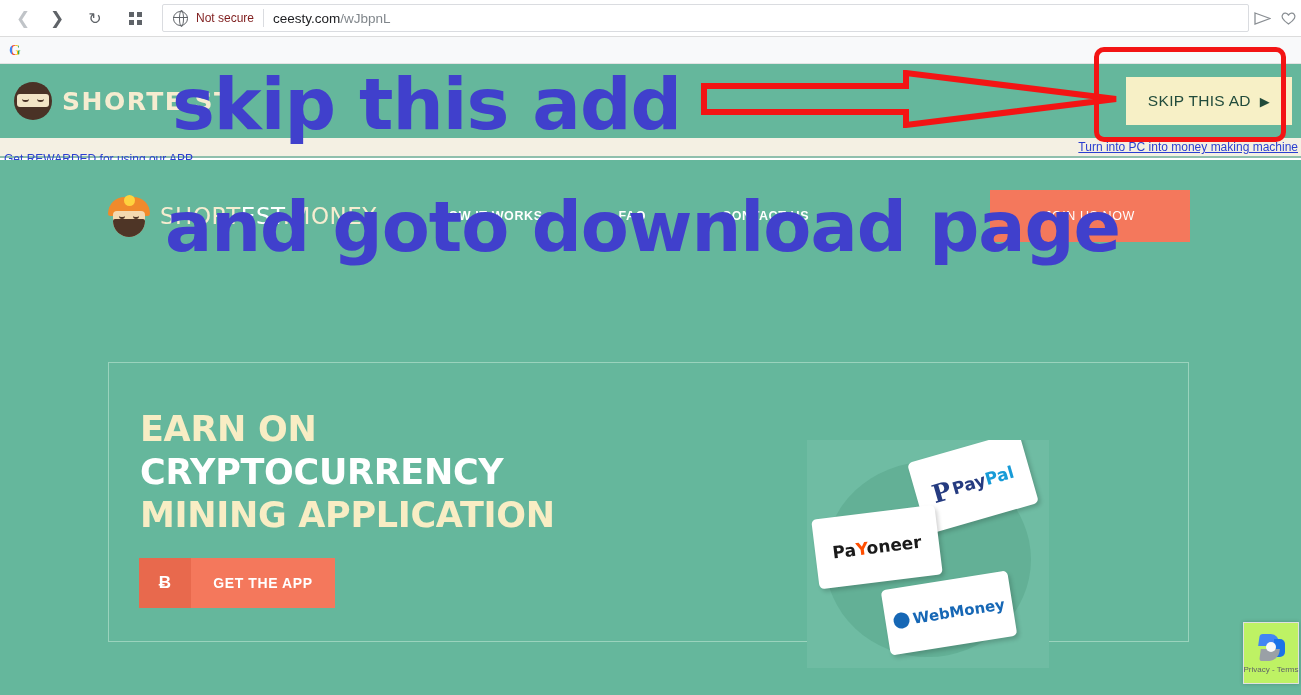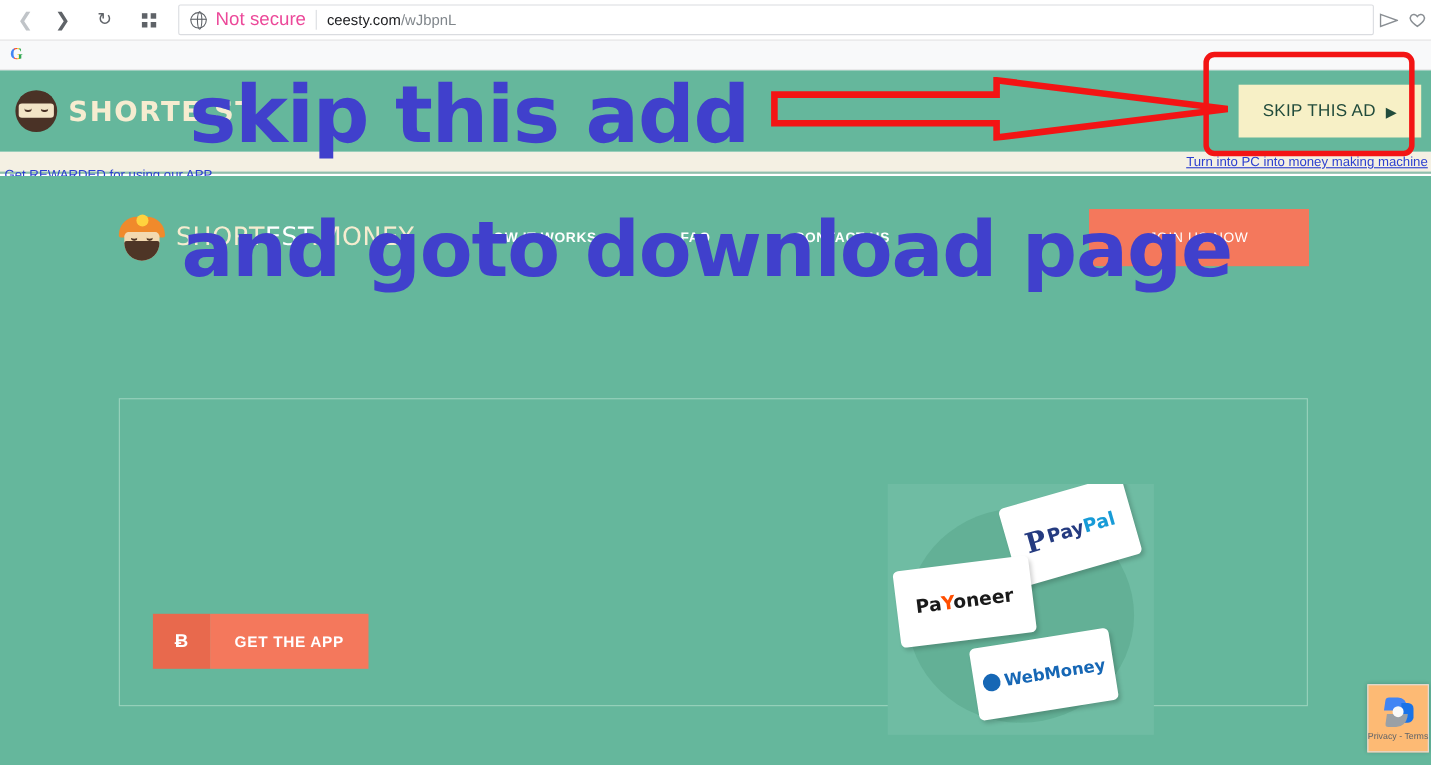--- a/index.html
+++ b/index.html
@@ -41,21 +41,21 @@
   }
   .omni-globe::before {
     content: ""; position: absolute; left: 5px; top: -1.4px; width: 3px; height: 15px;
     border: 1.4px solid #5f6368; border-radius: 50%; box-sizing: content-box;
   }
   .omni-globe::after {
     content: ""; position: absolute; left: -1.4px; top: 5px; width: 15px; height: 0;
     border-top: 1.4px solid #5f6368;
   }
   .not-secure {
-    margin-left: 8px; font-size: 17px; color: #ec4899; white-space: nowrap;
+    margin-left: 8px; font-size: 12px; color: #7f1d1d; white-space: nowrap;
   }
   .omni-sep { width: 1px; height: 18px; background: #dadce0; margin: 0 9px; }
   .url { font-size: 13.5px; color: #202124; white-space: nowrap; }
   .url .path { color: #80868b; }
   .omni-right { margin-left: auto; display: flex; align-items: center; }
   .icon-btn { width: 26px; height: 26px; display:flex; align-items:center; justify-content:center; color:#7a7f85; }
 
   
   .google-strip {
     position: absolute; left: 0; top: 37px; width: 1301px; height: 27px;
@@ -211,21 +211,21 @@
     font-family: "DejaVu Serif", serif;
   }
   .payo { font-size: 17px; font-weight: bold; color: #1a1a1a; font-family: "DejaVu Sans", sans-serif; }
   .payo .y { color: #ff4e00; }
   .wm-dot { width: 16px; height: 16px; border-radius: 50%; background: #1667b5; margin-right: 4px; }
   .wm { font-size: 15px; font-weight: bold; color: #1667b5; font-family: "DejaVu Sans", sans-serif; }
 
   
   .recaptcha {
     position: absolute; left: 1243px; top: 622px; width: 56px; height: 62px;
-    background: #fdba74; border: 1px solid #e0e0e0;
+    background: #bef264; border: 1px solid #e0e0e0;
     box-shadow: 0 0 4px rgba(0,0,0,.2);
     display: flex; flex-direction: column; align-items: center; justify-content: center;
   }
   .rc-mark { width: 28px; height: 28px; position: relative; }
   .rc-mark .b1 { position:absolute; left:2px; top:1px; width:20px; height:12px; background:#4285f4; border-radius:3px 9px 0 0; transform: skewX(-8deg);}
   .rc-mark .b2 { position:absolute; right:0px; top:6px; width:11px; height:18px; background:#1a73e8; border-radius:0 5px 5px 0;}
   .rc-mark .b3 { position:absolute; left:3px; bottom:0px; width:19px; height:12px; background:#9aa0a6; border-radius:0 0 9px 3px; transform: skewX(-8deg);}
   .rc-mark .hole { position:absolute; left:9px; top:9px; width:10px; height:10px; background:#f9f9f9; border-radius:50%; }
   .rc-text { font-size: 8px; color: #5f6368; margin-top: 4px; white-space: nowrap; }
 
@@ -327,20 +327,25 @@
         <span>FAQ</span>
         <span>CONTACT US</span>
       </div>
     </div>
   </div>
 
   <div class="join-btn">JOIN US NOW</div>
 
   <div class="promo-card"></div>
 
+  <div class="promo-head">
+    <div class="cream">EARN ON</div>
+    <div class="white">CRYPTOCURRENCY</div>
+    <div class="cream">MINING APPLICATION</div>
+  </div>
 
   <div class="get-app">
     <span class="btc">Ƀ</span>
     <span class="lbl">GET THE APP</span>
   </div>
 
   <div class="pay-art">
     <div class="globe"></div>
 
     <div class="pcard paypal">

